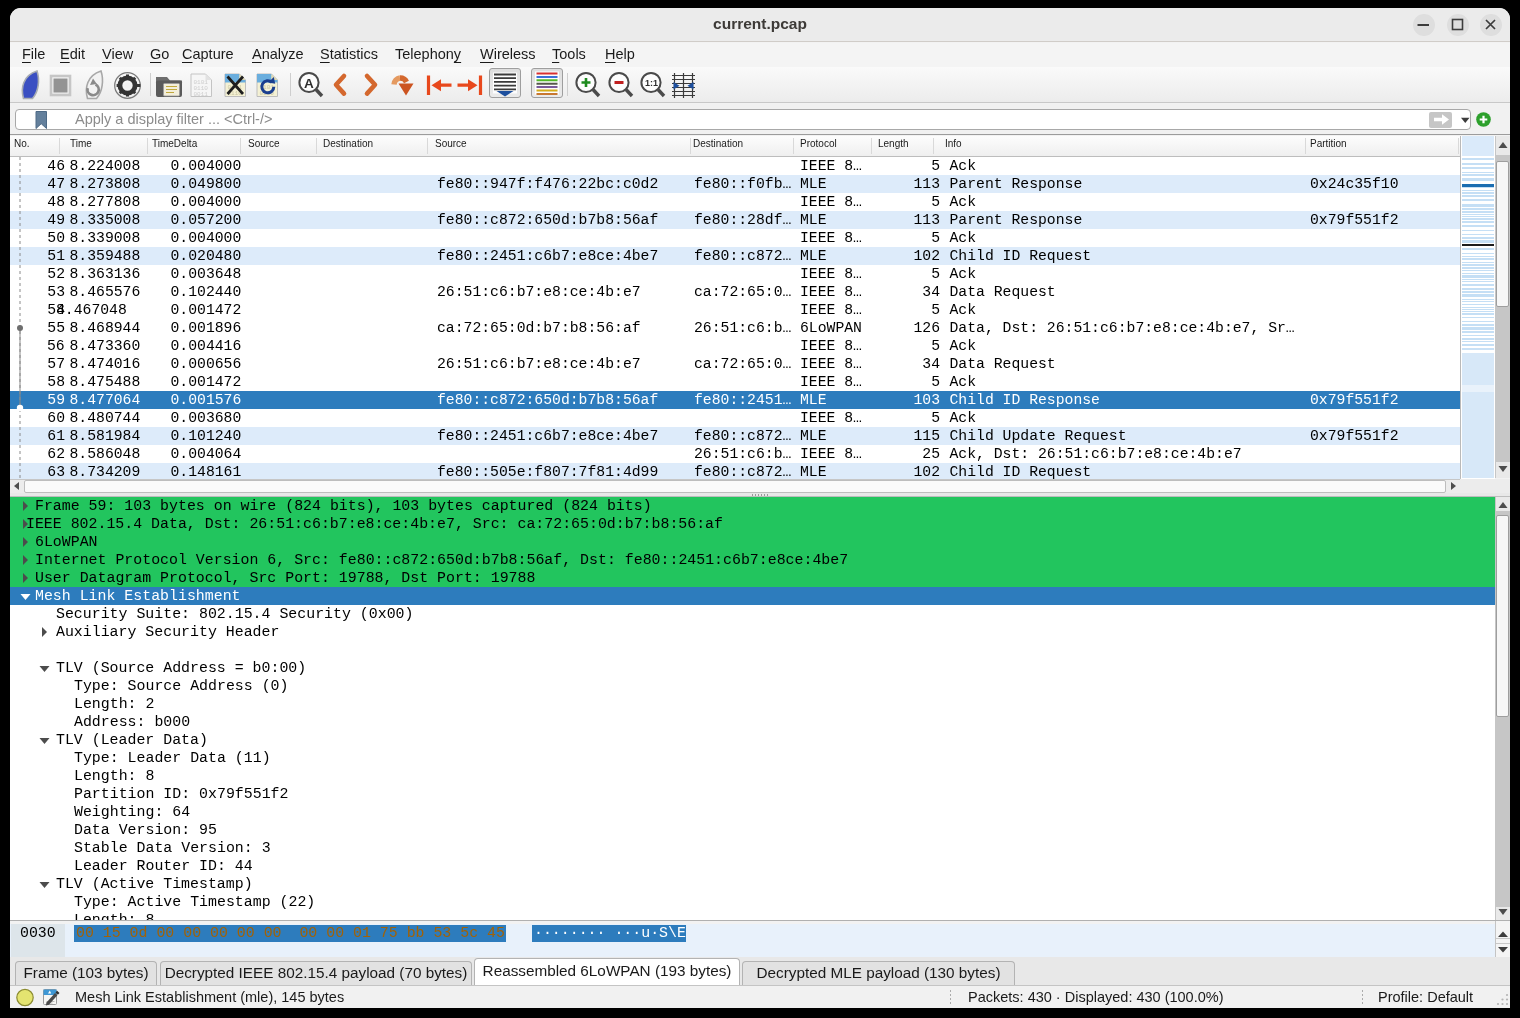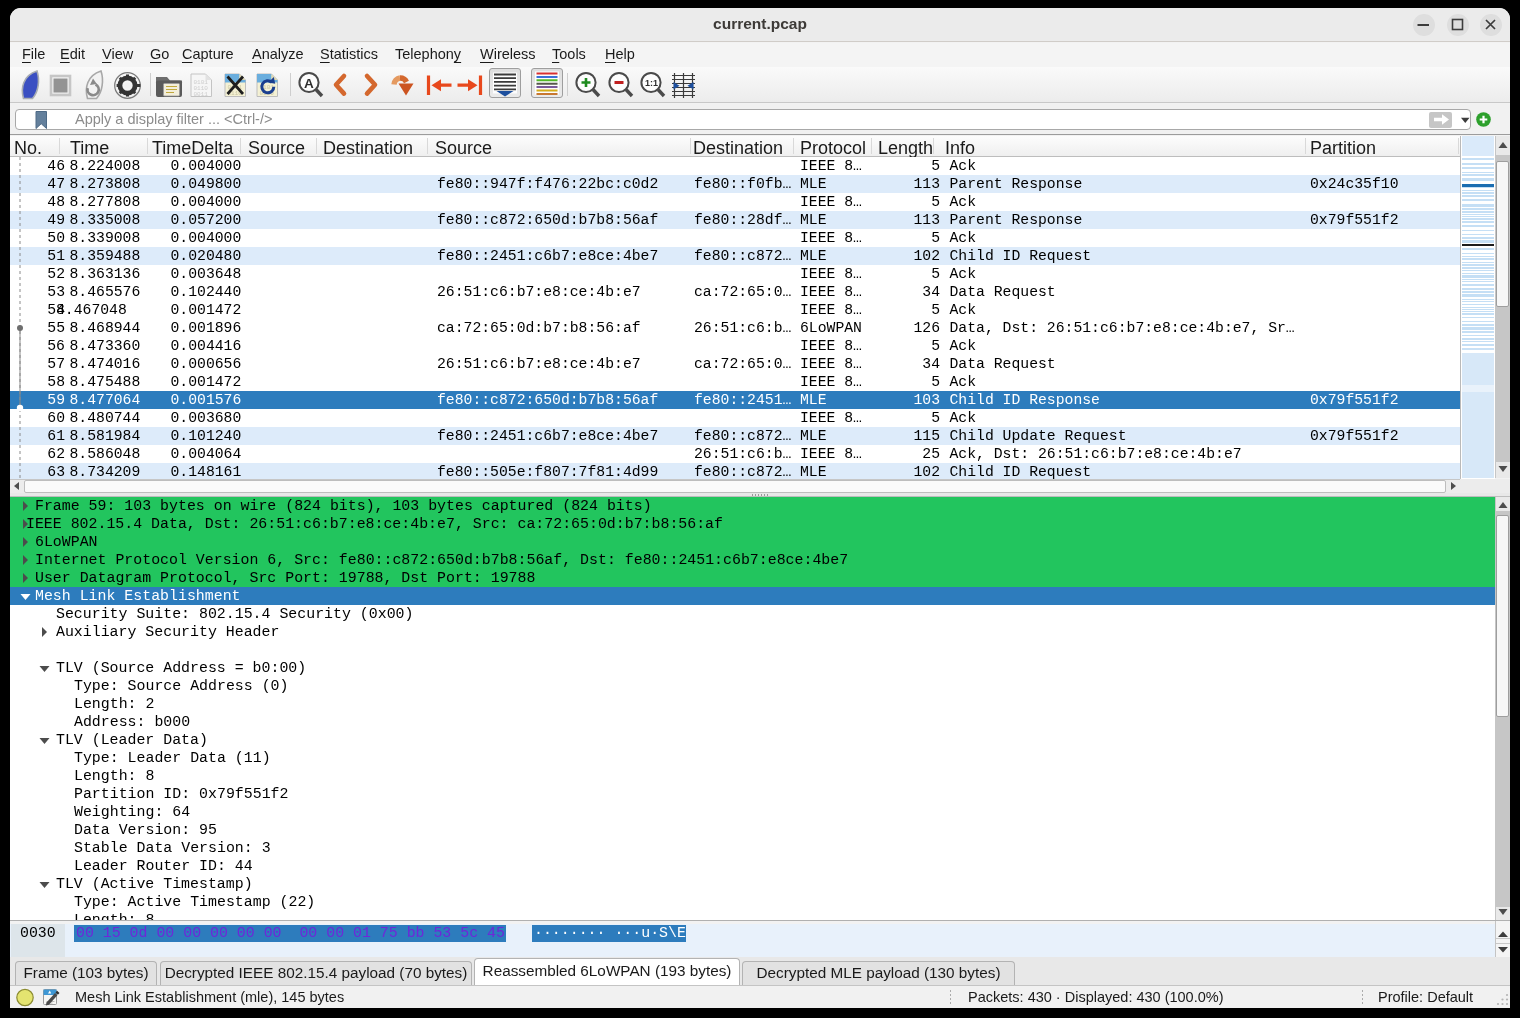--- a/index.html
+++ b/index.html
@@ -9,21 +9,21 @@
 #title .t{position:absolute;left:0;top:7px;width:1500px;text-align:center;font-size:15.5px;font-weight:bold;color:#3d3a37}
 .wbtn{position:absolute;top:6px;width:22px;height:22px;border-radius:50%;background:#dedede}
 #menu{position:absolute;left:0;top:35px;width:1500px;height:24px;background:#f4f4f4;font-size:14.5px;color:#1a1a1a}
 #menu span{position:absolute;top:3px}
 #menu u{text-decoration:underline;text-underline-offset:2.5px}
 #toolbar{position:absolute;left:0;top:59px;width:1500px;height:36px;background:linear-gradient(#fafafa,#ececec);border-bottom:1px solid #c8c8c8}
 .tsep{position:absolute;top:6px;width:1px;height:23px;background:#cecece}
 #filter{position:absolute;left:0;top:96px;width:1500px;height:31px;background:#f1f1f1;border-bottom:1px solid #9c9c9c}
 #finput{position:absolute;left:5px;top:5px;width:1456px;height:21px;background:#fff;border:1px solid #a8a8a8;border-radius:4px}
 #fph{position:absolute;left:65px;top:7px;font-size:14.5px;color:#8c8c8c}
-#hdr{position:absolute;left:0;top:128px;width:1500px;height:21px;background:linear-gradient(#fdfdfd,#efefef);border-bottom:1px solid #bdbdbd;font-size:18px;color:#1a1a1a}
+#hdr{position:absolute;left:0;top:128px;width:1500px;height:21px;background:linear-gradient(#fdfdfd,#efefef);border-bottom:1px solid #bdbdbd;font-size:10px;color:#1a1a1a}
 #hdr span{position:absolute;top:2px}
 #hdr i{position:absolute;top:2px;width:1px;height:16px;background:#d9d9d9;font-style:normal}
 #plist{position:absolute;left:0;top:149px;width:1450px;height:322px;background:#fff;overflow:hidden}
 .prow{position:absolute;left:0;width:1450px;height:18px}
 .prow span{position:absolute;top:0px;white-space:pre;font-family:"Liberation Mono",monospace;font-size:14.75px;line-height:18px}
 .rb{background:#ddebfa}
 .rs{background:#2d7cbd}
 .rs span{color:#fff}
 #dpane{position:absolute;left:0;top:489px;width:1485px;height:423px;background:#fff;overflow:hidden}
 .drow{position:absolute;left:0;width:1485px;height:18px}
@@ -300,21 +300,21 @@
 <span style="left:37px;width:18px;text-align:right;display:inline-block">55</span>
 <span style="left:59.5px">8.468944</span>
 <span style="left:160.5px">0.001896</span>
 <span style="left:427px">ca:72:65:0d:b7:b8:56:af</span>
 <span style="left:684px">26:51:c6:b…</span>
 <span style="left:790px">6LoWPAN</span>
 <span style="left:903px;width:27px;text-align:right;display:inline-block">126</span>
 <span style="left:939.5px">Data, Dst: 26:51:c6:b7:e8:ce:4b:e7, Sr…</span>
 </div>
 <div class="prow" style="top:180px">
-<span style="left:37px;width:18px;text-align:center;display:inline-block">56</span>
+<span style="left:37px;width:18px;text-align:left;display:inline-block">56</span>
 <span style="left:59.5px">8.473360</span>
 <span style="left:160.5px">0.004416</span>
 <span style="left:790px">IEEE 8…</span>
 <span style="left:903px;width:27px;text-align:right;display:inline-block">5</span>
 <span style="left:939.5px">Ack</span>
 </div>
 <div class="prow" style="top:198px">
 <span style="left:37px;width:18px;text-align:right;display:inline-block">57</span>
 <span style="left:59.5px">8.474016</span>
 <span style="left:160.5px">0.000656</span>
@@ -577,21 +577,21 @@
 <div style="position:absolute;left:1486px;top:507px;width:13px;height:202px;background:#f7f7f7;border:1px solid #9e9e9e;border-radius:2px"></div>
 <svg style="left:1487px;top:489px" width="12" height="423" viewBox="0 0 12 423">
       <path d="M6 5 l4.5 6 h-9 z" fill="#4d4d4d"></path>
       <path d="M6 418 l4.5 -6 h-9 z" fill="#4d4d4d"></path>
     </svg>
 <div id="hpane">
 <div style="position:absolute;left:0px;top:3px;width:1485px;height:33px;background:#e8f1fb"></div>
 <div style="position:absolute;left:1px;top:3px;width:54px;height:33px;background:#dde5ea"></div>
 <span class="mono" style="position:absolute;left:10px;top:4px;font-size:14.9px;color:#000000">0030</span>
 <div style="position:absolute;left:64px;top:4px;width:432px;height:17px;background:#2d7cbd"></div>
-<span class="mono" style="position:absolute;left:66px;top:4px;font-size:14.9px;color:#6d28d9;white-space:pre">00 15 0d 00 00 00 00 00  00 00 01 75 bb 53 5c 45</span>
+<span class="mono" style="position:absolute;left:66px;top:4px;font-size:14.9px;color:#a16207;white-space:pre">00 15 0d 00 00 00 00 00  00 00 01 75 bb 53 5c 45</span>
 <div style="position:absolute;left:522px;top:4px;width:154px;height:17px;background:#2d7cbd"></div>
 <span class="mono" style="position:absolute;left:524px;top:4px;font-size:14.9px;color:#fff;white-space:pre">········ ···u·S\E</span>
 <div style="position:absolute;left:1485px;top:0px;width:15px;height:37px;background:#f4f4f4;border-left:1px solid #c4c4c4"></div>
 <div style="position:absolute;left:1486px;top:17px;width:14px;height:1px;background:#c8c8c8"></div>
 <div style="position:absolute;left:1486px;top:22px;width:14px;height:1px;background:#c8c8c8"></div>
 <svg style="left:1486px;top:0px" width="14" height="37" viewBox="0 0 14 37">
         <path d="M7 10.5 l5 5.5 h-10 z" fill="#3e3e3e"></path>
         <path d="M7 31.5 l5 -5.5 h-10 z" fill="#3e3e3e"></path>
       </svg>
 </div>

